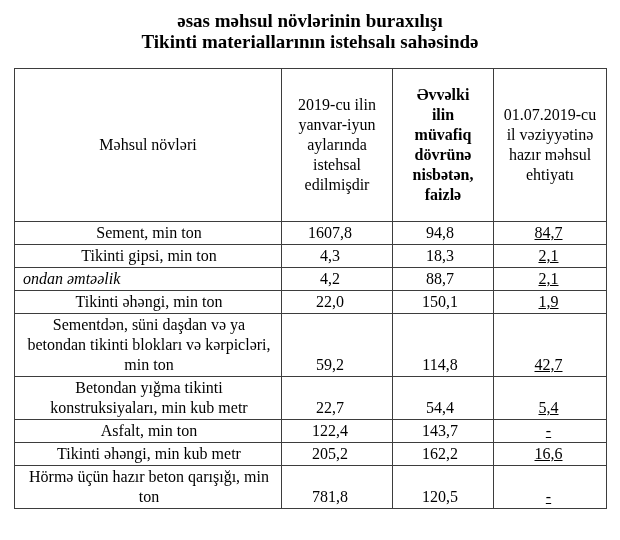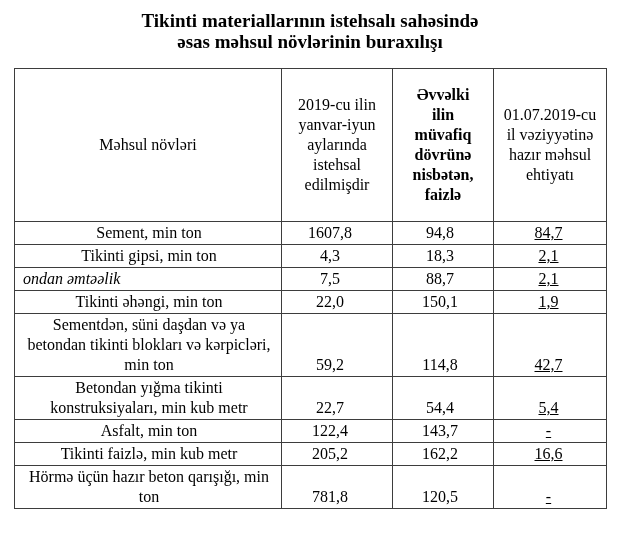--- a/index.html
+++ b/index.html
@@ -48,22 +48,22 @@
   td.label.center { text-align: left; font-style: italic; }
   td.num { text-align: center; }
   td.produced { padding-right: 20px; }
   td.change { padding-right: 12px; }
   td.stock { padding-right: 9px; text-decoration: underline; }
 </style>
 </head>
 <body>
 
 <div class="title">
+  <div>əsas məhsul növlərinin buraxılışı</div>
   <div>Tikinti materiallarının istehsalı sahəsində</div>
-  <div>əsas məhsul növlərinin buraxılışı</div>
 </div>
 
 <table>
   <colgroup>
     <col style="width:267px">
     <col style="width:111px">
     <col style="width:101px">
     <col style="width:113px">
   </colgroup>
   <thead>
@@ -82,21 +82,21 @@
         <td class="num stock">84,7</td>
       </tr>
       <tr>
         <td class="label">Tikinti gipsi, min ton</td>
         <td class="num produced">4,3</td>
         <td class="num change">18,3</td>
         <td class="num stock">2,1</td>
       </tr>
       <tr>
         <td class="label center">ondan əmtəəlik</td>
-        <td class="num produced">7,5</td>
+        <td class="num produced">4,2</td>
         <td class="num change">88,7</td>
         <td class="num stock">2,1</td>
       </tr>
       <tr>
         <td class="label">Tikinti əhəngi, min ton</td>
         <td class="num produced">22,0</td>
         <td class="num change">150,1</td>
         <td class="num stock">1,9</td>
       </tr>
       <tr>
@@ -111,21 +111,21 @@
         <td class="num change">54,4</td>
         <td class="num stock">5,4</td>
       </tr>
       <tr>
         <td class="label">Asfalt, min ton</td>
         <td class="num produced">122,4</td>
         <td class="num change">143,7</td>
         <td class="num stock">-</td>
       </tr>
       <tr>
-        <td class="label">Tikinti faizlə, min kub metr</td>
+        <td class="label">Tikinti əhəngi, min kub metr</td>
         <td class="num produced">205,2</td>
         <td class="num change">162,2</td>
         <td class="num stock">16,6</td>
       </tr>
       <tr>
         <td class="label">Hörmə üçün hazır beton qarışığı, min ton</td>
         <td class="num produced">781,8</td>
         <td class="num change">120,5</td>
         <td class="num stock">-</td>
       </tr>

